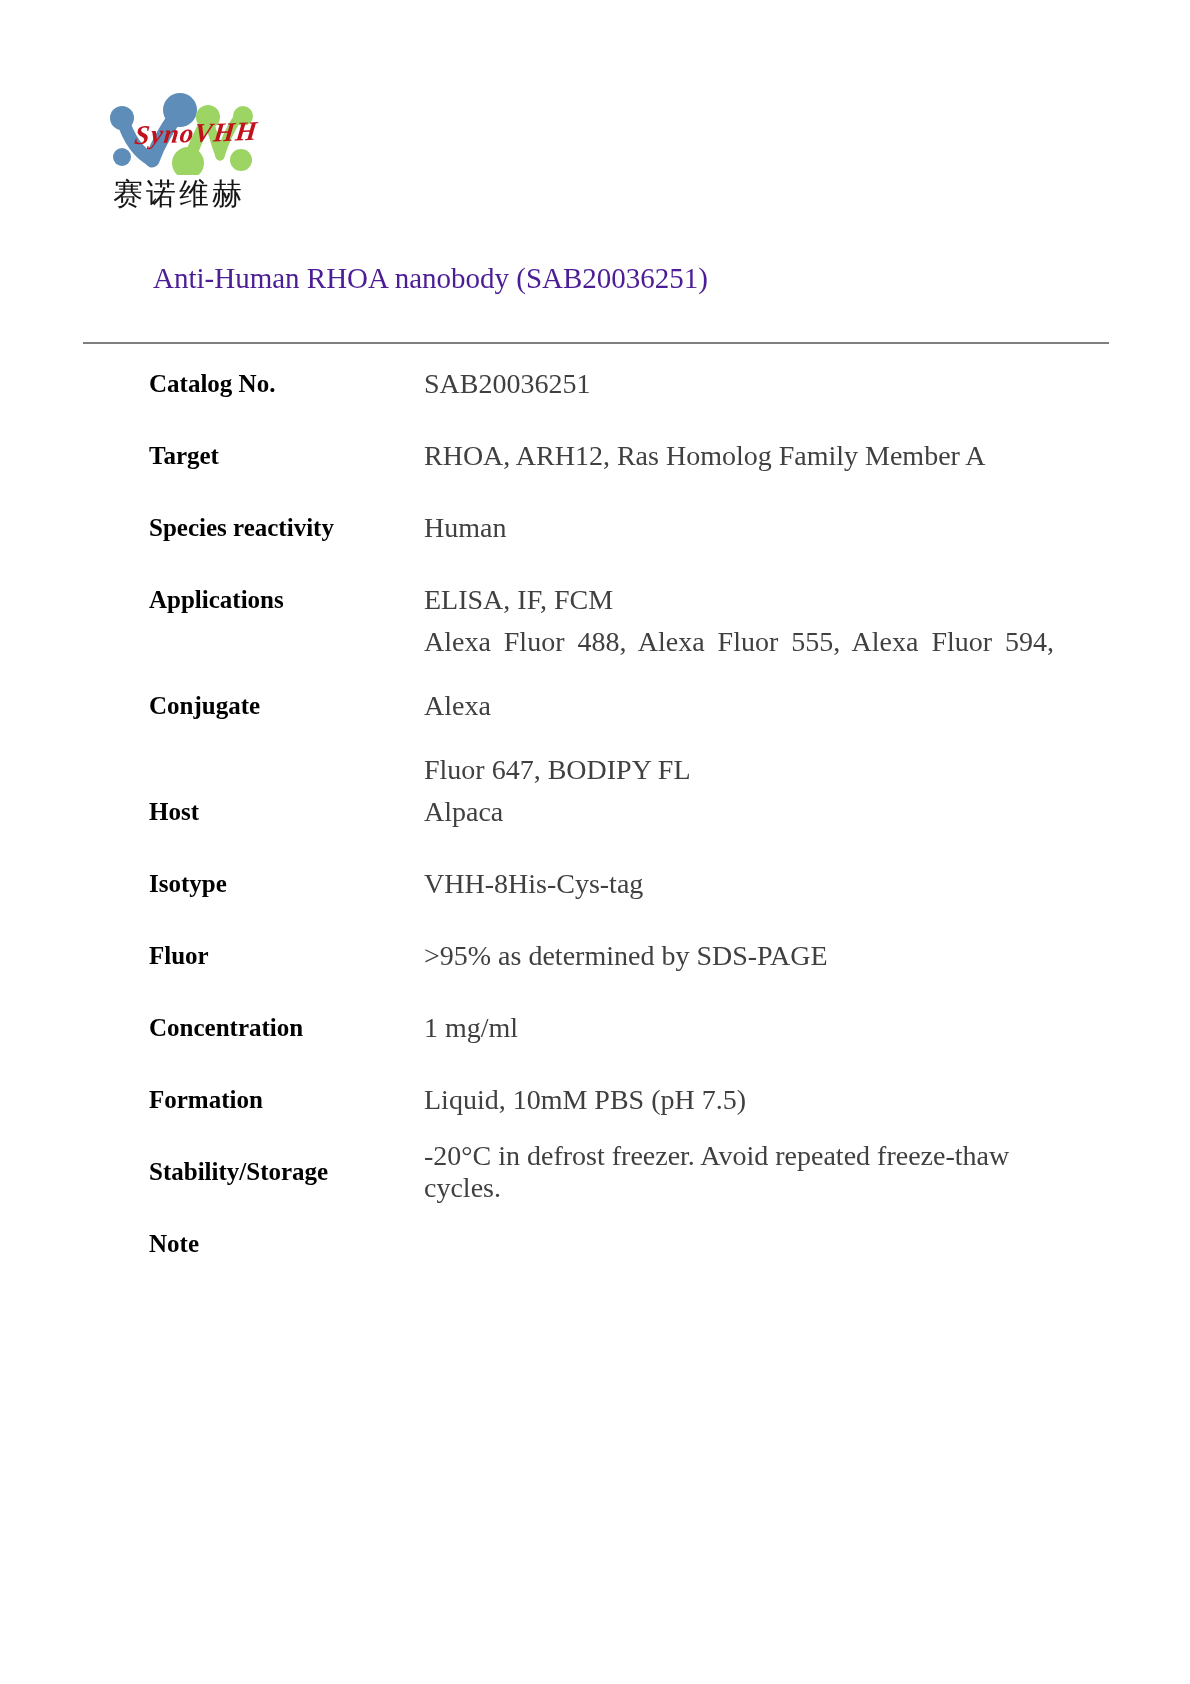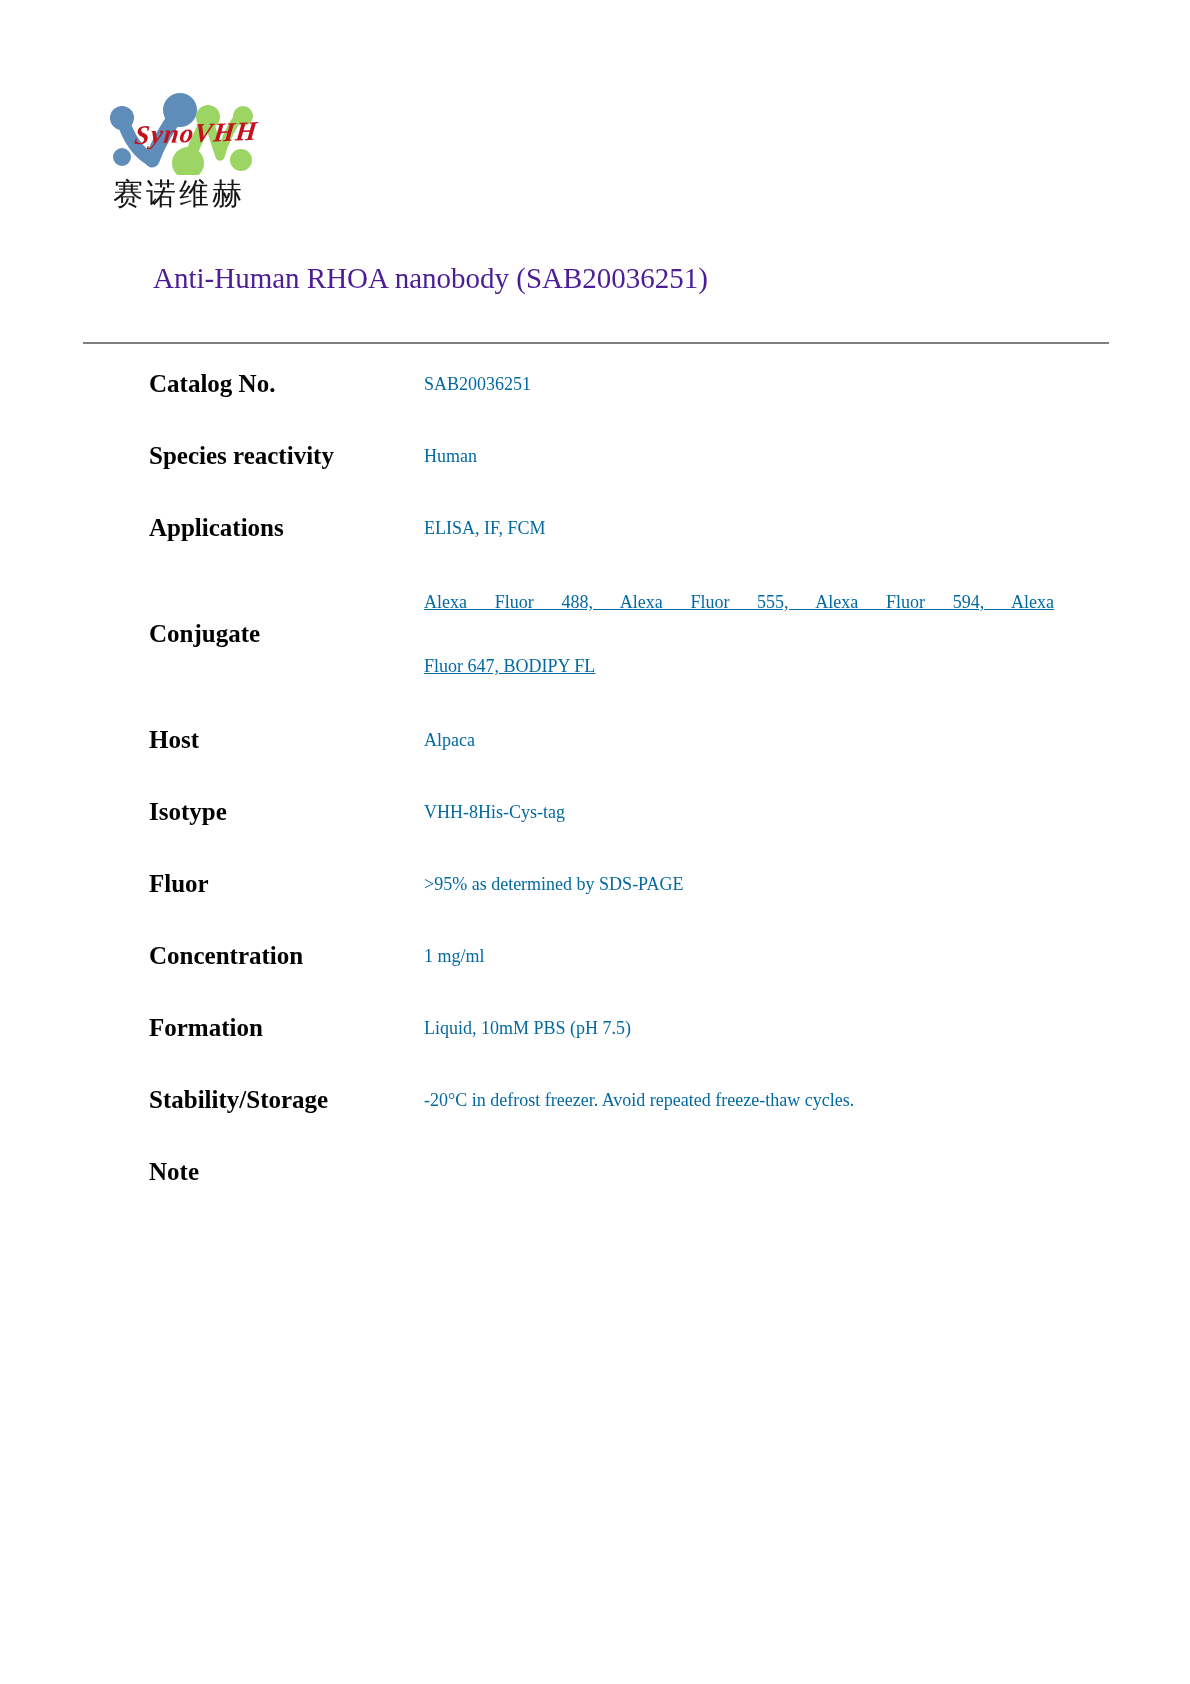--- a/index.html
+++ b/index.html
@@ -48,23 +48,23 @@
   }
   .spec-row { display: flex; align-items: center; height: 72px; }
   .spec-row.tall { height: 140px; }
   .spec-label {
     width: 275px; flex: 0 0 275px;
     font-weight: bold; font-size: 25px;
     color: #000;
   }
   .spec-value {
     width: 630px; flex: 0 0 630px;
-    font-size: 18px; color: #0369a1;
+    font-size: 28px; color: #404040;
   }
-  .value-line { line-height: 64px; text-decoration: underline; }
+  .value-line { line-height: 64px; }
   .value-line.justified { text-align: justify; text-align-last: justify; }
 </style>
 </head>
 <body>
 
 <div class="page">
 
   <div class="logo-wrap">
     <svg class="logo-svg" width="170" height="85" viewBox="0 0 170 85">
 
@@ -94,20 +94,24 @@
 
   <div class="title-divider"></div>
 
   <div class="spec-table">
 
     <div class="spec-row">
       <div class="spec-label">Catalog No.</div>
       <div class="spec-value">SAB20036251</div>
     </div>
 
+    <div class="spec-row">
+      <div class="spec-label">Target</div>
+      <div class="spec-value">RHOA, ARH12, Ras Homolog Family Member A</div>
+    </div>
 
     <div class="spec-row">
       <div class="spec-label">Species reactivity</div>
       <div class="spec-value">Human</div>
     </div>
 
     <div class="spec-row">
       <div class="spec-label">Applications</div>
       <div class="spec-value">ELISA, IF, FCM</div>
     </div>

